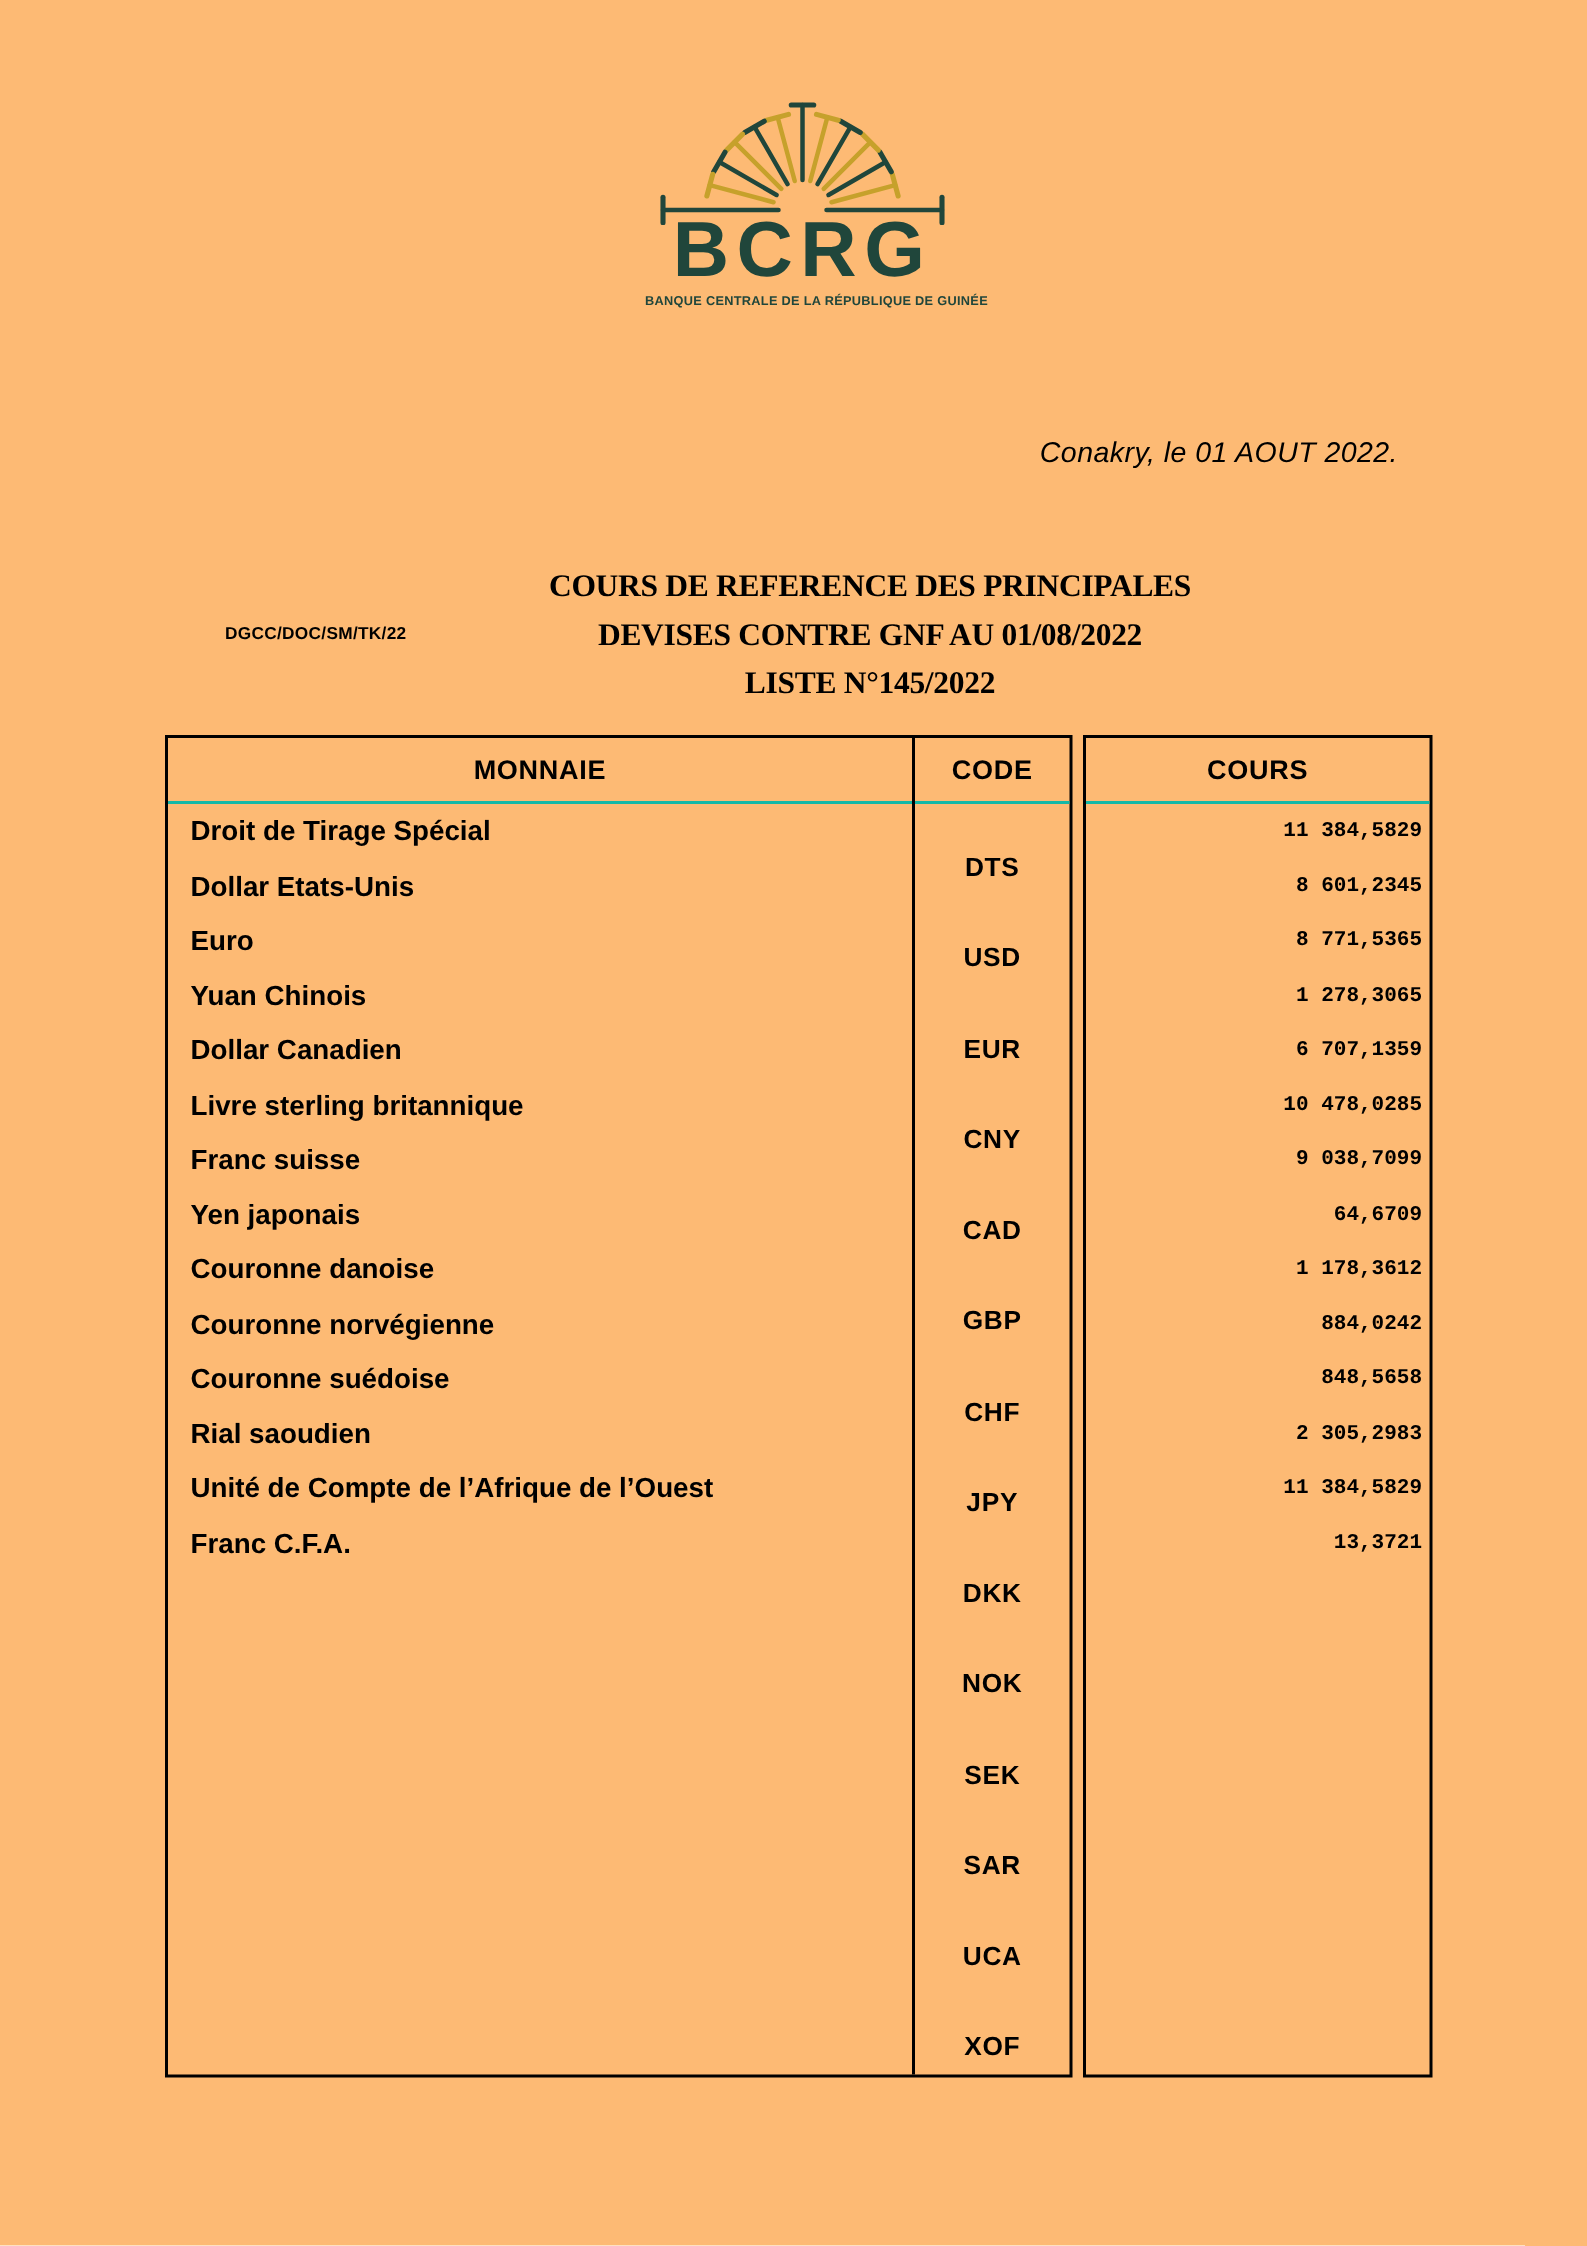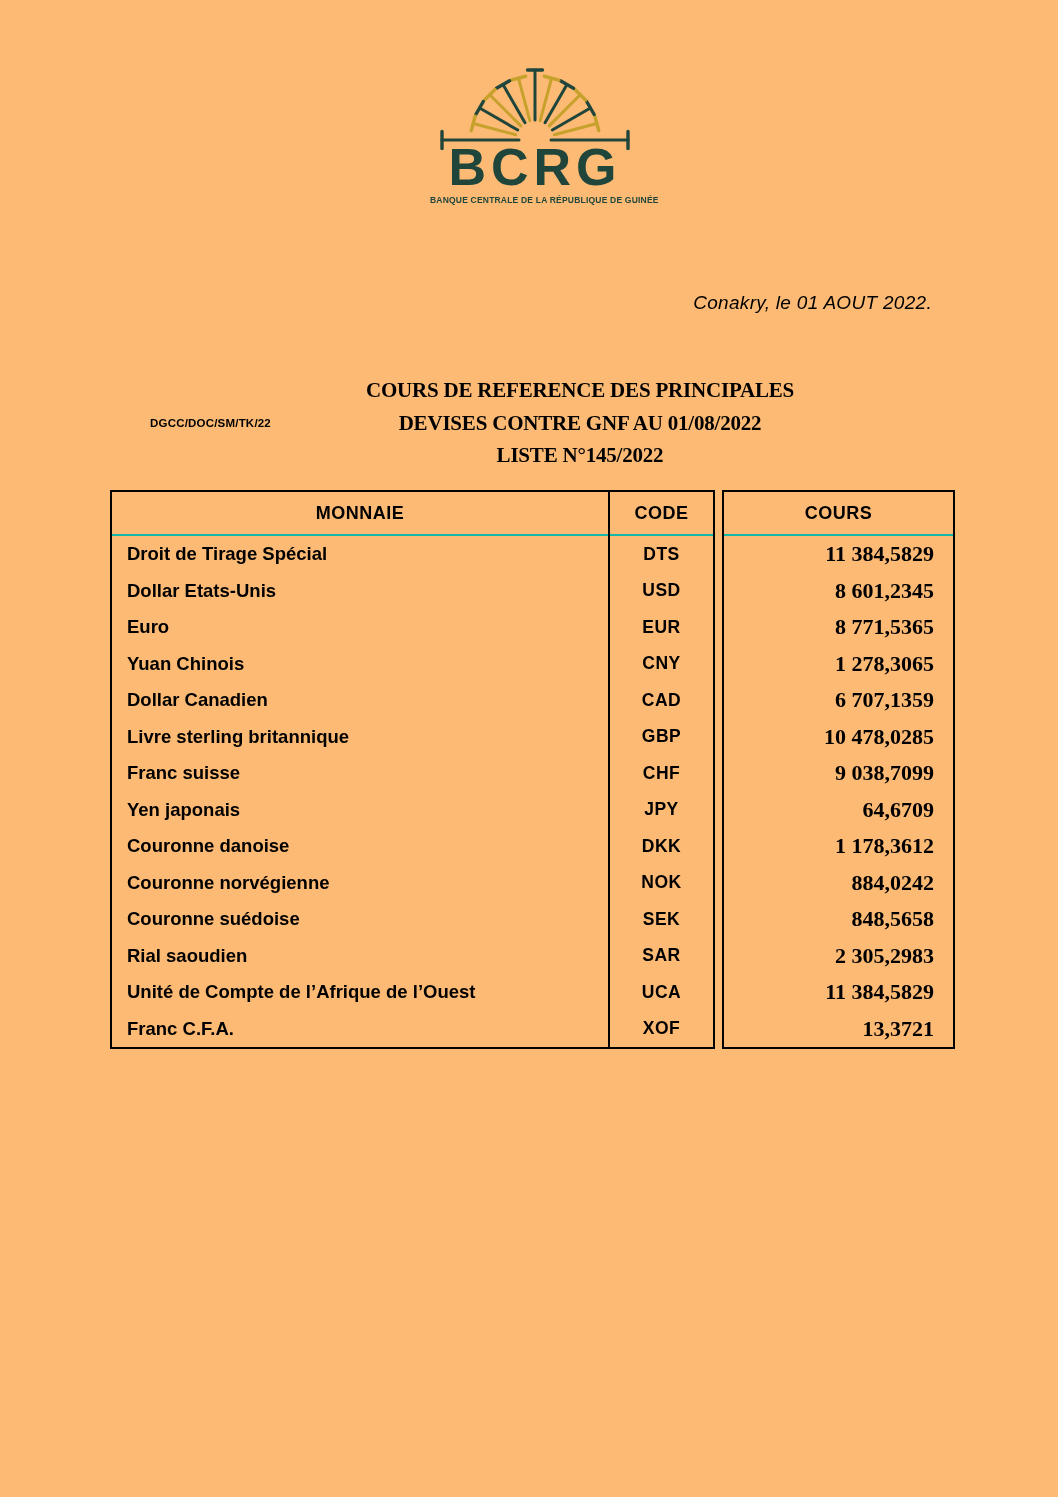--- a/index.html
+++ b/index.html
@@ -19,26 +19,26 @@
   .ref-code { position:absolute; left:150px; top:417px; font-size:11.5px; font-weight:700; letter-spacing:0.2px; }
 
   
   .title-block { position:absolute; left:330px; top:374px; width:500px; text-align:center; font-weight:700; font-size:21px; line-height:32.5px; letter-spacing:-0.2px;font-family:Liberation Serif, serif; }
 
   
   .rates { position:absolute; left:110px; top:490px; display:flex; gap:7px; }
   .boxA { width:605px; border:2px solid #000; display:flex; }
   .boxB { width:233px; border:2px solid #000; display:flex; flex-direction:column; }
   .col-monnaie { width:496px; display:flex; flex-direction:column; }
-  .col-code { flex:1; border-left:2px solid #000; display:flex; flex-direction:column; }
+  .col-code { flex:1; border-left:2px solid #000; display:flex; flex-direction:column;gap:24px; }
   .hcell { height:44px; border-bottom:2px solid #14b8a6; display:flex; align-items:center; justify-content:center; font-weight:700; font-size:18px; letter-spacing:0.5px; }
   .cell { height:36.5px; display:flex; align-items:center; }
   .cell.name { padding-left:15px; font-weight:700; font-size:18.5px;text-align:right; }
   .cell.code { justify-content:center; font-weight:700; font-size:17.5px; letter-spacing:0.5px; }
-  .cell.rate { justify-content:flex-end; padding-right:19px; font-family:Liberation Serif, serif; font-weight:700; font-size:22px; }
+  .cell.rate { justify-content:flex-end; padding-right:5px; font-family:Liberation Mono, monospace; font-weight:700; font-size:14px; }
 
   
   .footer { position:absolute; left:126px; top:1126px; font-size:20.5px; font-weight:700; }
   .footer .label { text-decoration:underline; }
   .footer a { color:#0000EE; text-decoration:underline; }
 </style>
 </head>
 <body>
 
 <div class="page">

